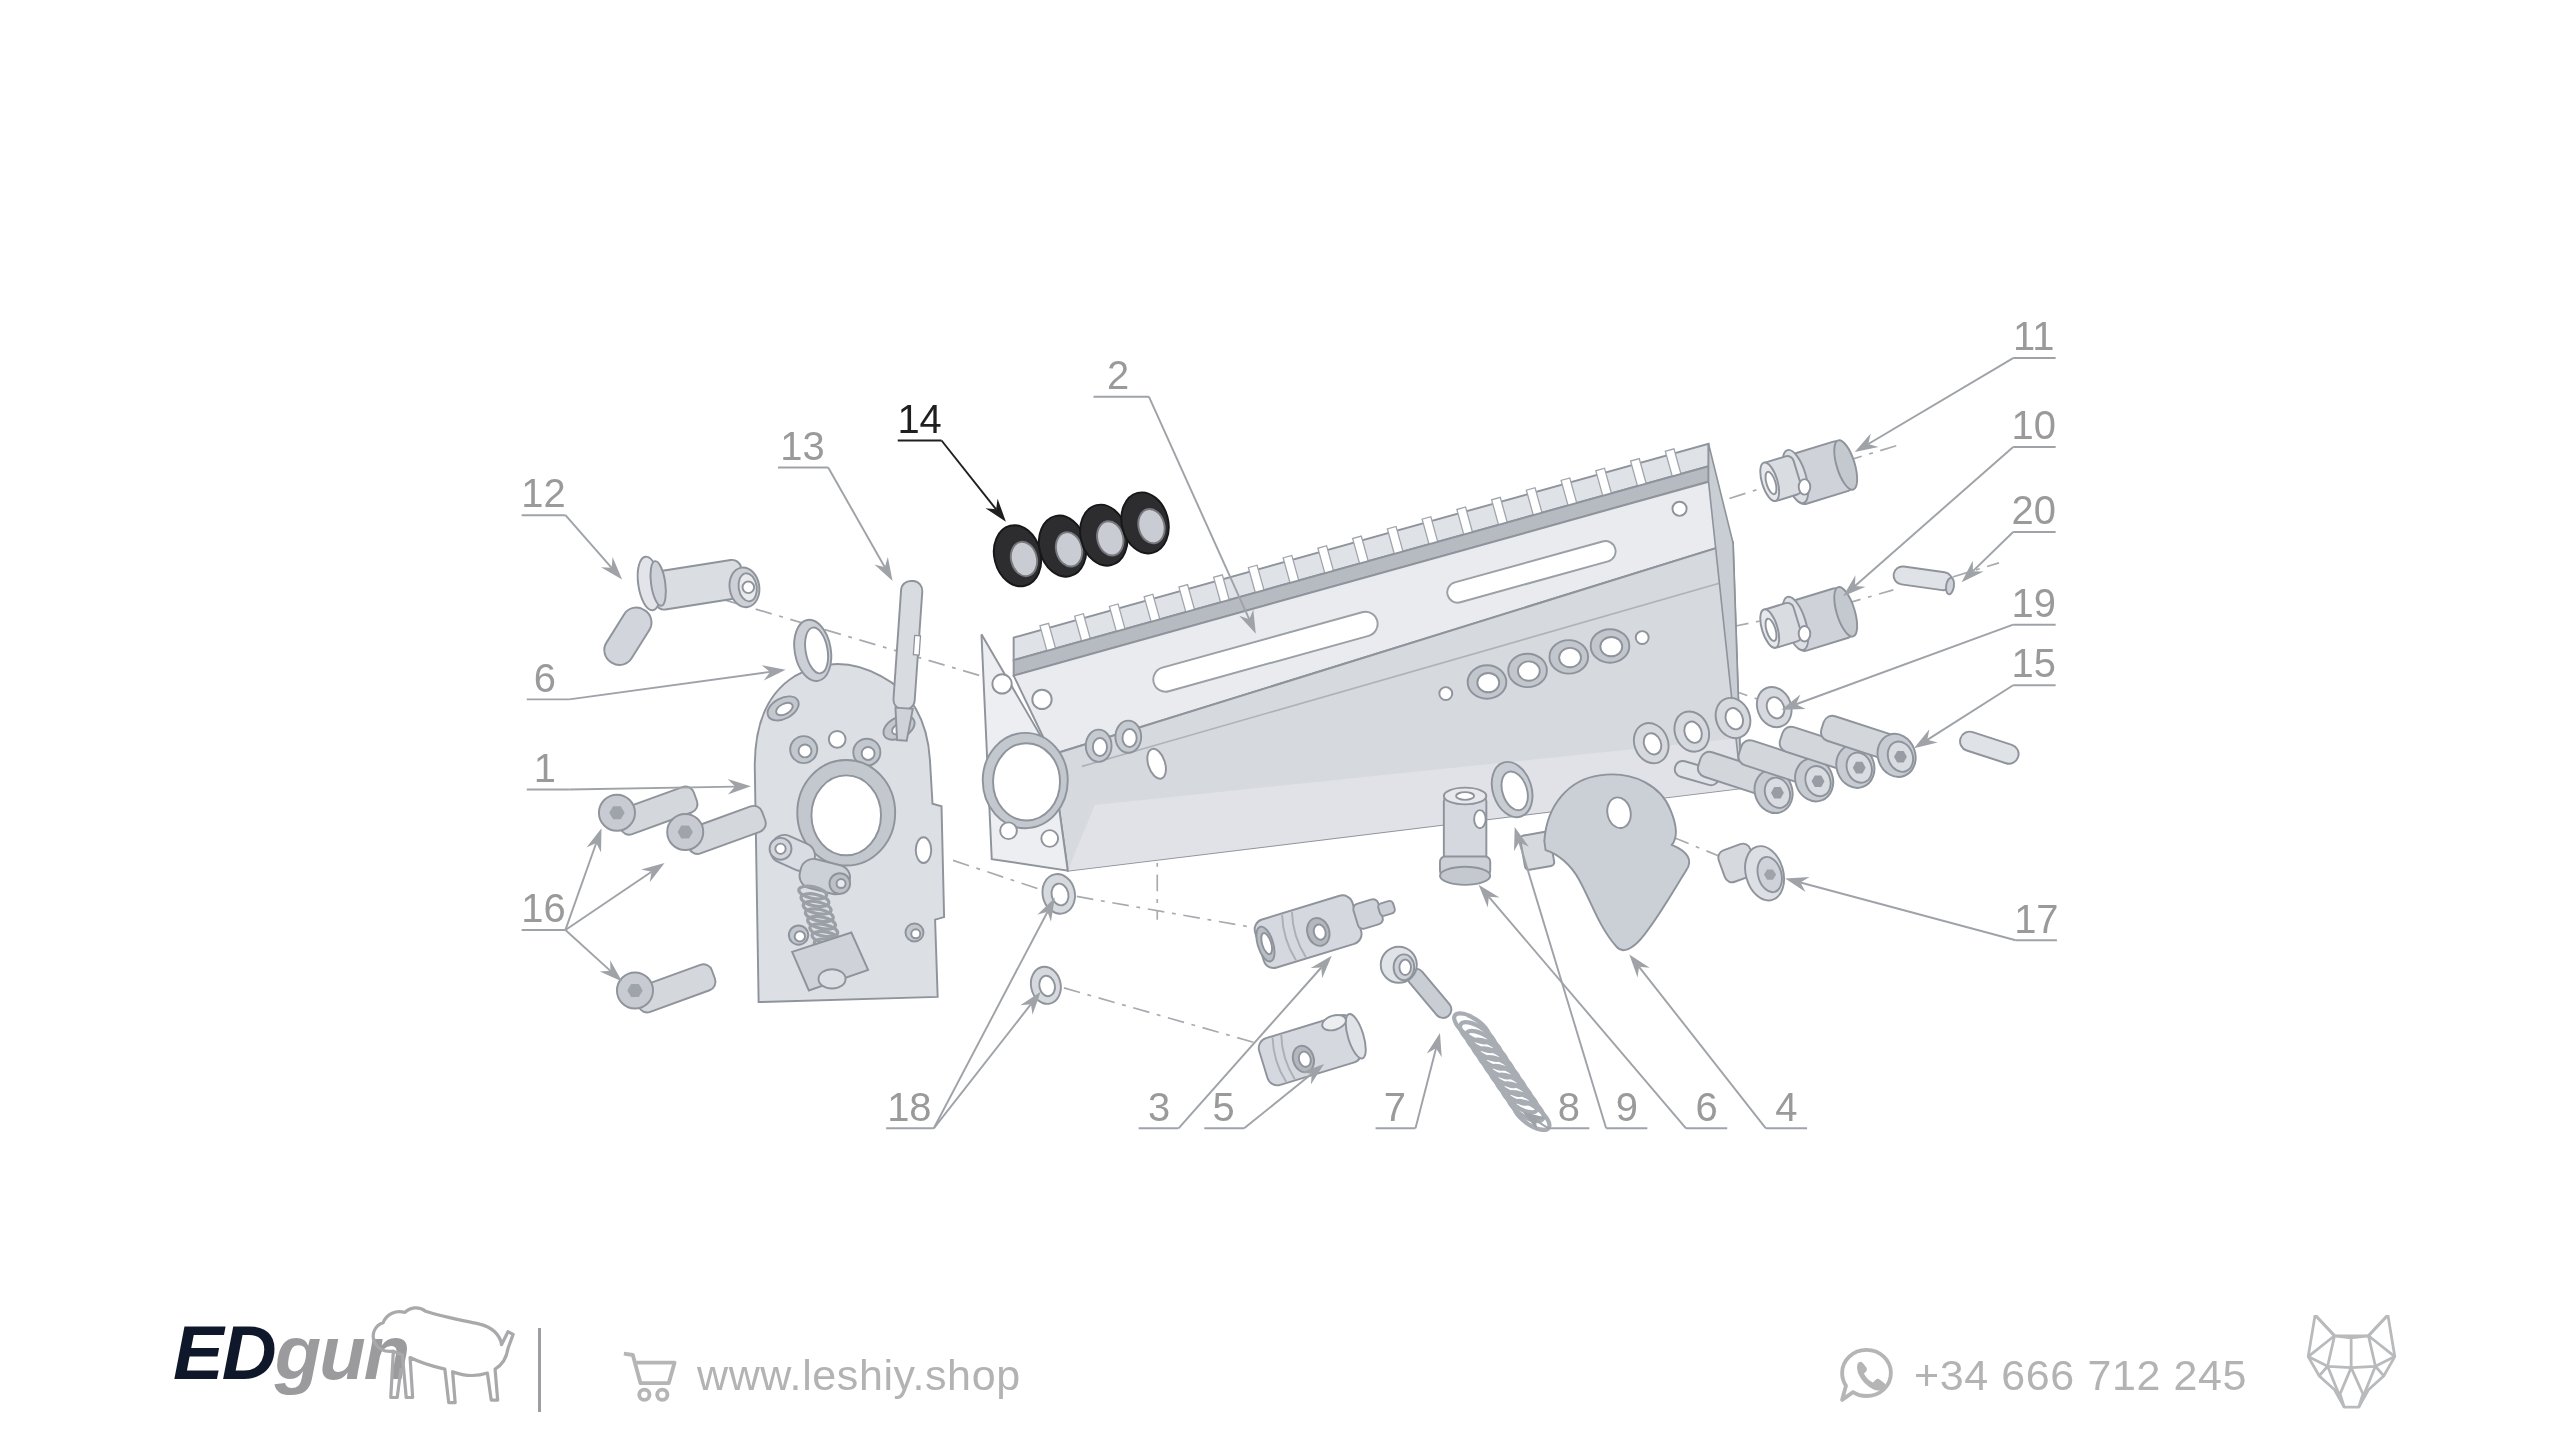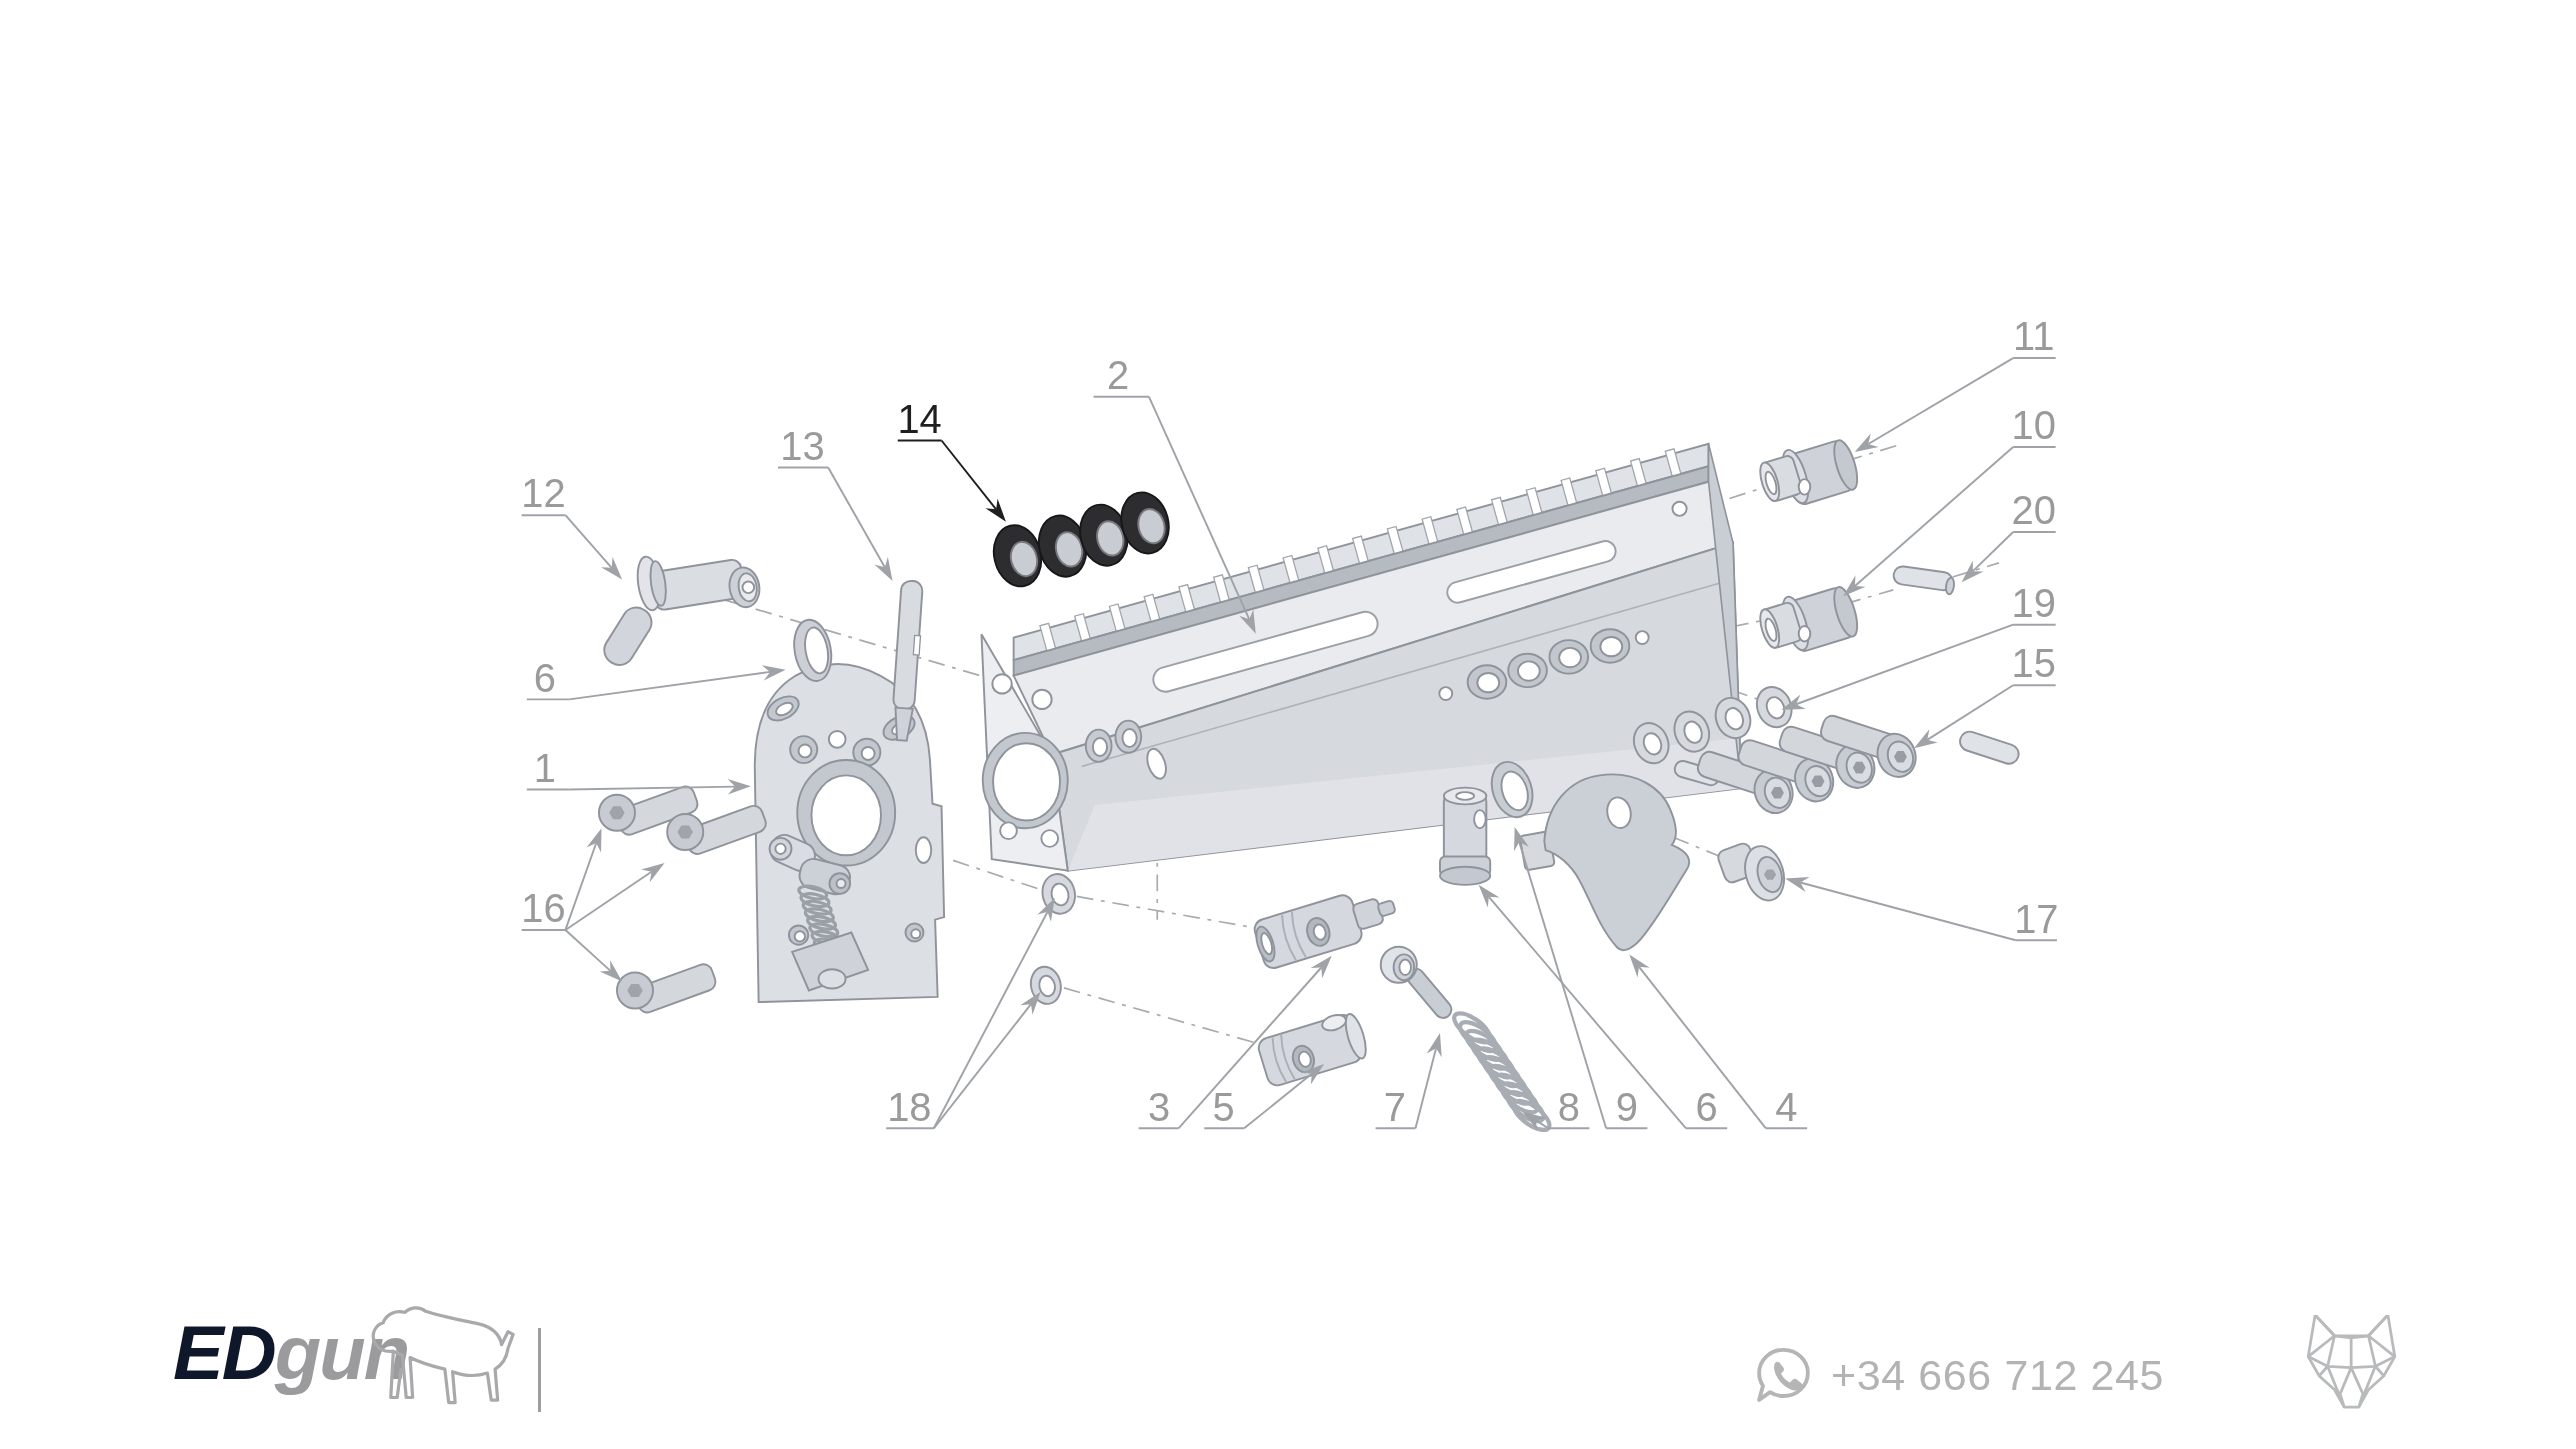--- a/index.html
+++ b/index.html
@@ -13,21 +13,21 @@
   .brand{position:absolute;left:173px;top:14px;font-style:italic;font-weight:bold;
          font-size:76px;letter-spacing:-1.9px;line-height:1;}
   .brand .ed{color:#0f172a;}
   .brand .gun{color:#9b9b9d;}
   .dog{position:absolute;left:365px;top:5.2px;}
   .divider{position:absolute;left:538px;top:27px;width:3.2px;height:84px;background:#9c9ea1;}
   .contact{position:absolute;top:0;height:148px;display:flex;align-items:center;gap:18px;color:#b3b3b4;
            font-size:43px;font-weight:400;letter-spacing:0.6px;}
   .c-web{left:620px;}
   .c-mail{left:1213px;}
-  .c-phone{left:1754px;}
+  .c-phone{left:1837px;}
   .wolf{position:absolute;left:2303px;top:14px;}
 </style>
 </head>
 <body>
 
 <div class="stage">
 
 <svg class="diagram-svg" width="2576" height="1449" viewBox="0 0 4000 2250">
 
   <g stroke="#a7abb0" stroke-width="2.6" stroke-dasharray="26 12 6 12" fill="none">
@@ -504,20 +504,28 @@
   <svg class="dog" width="161" height="116" viewBox="0 0 250 180">
     <path d="M44,70 C30,72 18,66 14,54 C10,42 16,30 28,26 C34,12 48,6 62,10 C70,2 84,0 94,8
              C118,16 150,22 178,28 C196,32 210,44 212,60 L222,40 L230,44 L222,66
              C220,80 212,92 202,98 L206,146 L196,146 L190,104 C172,110 152,108 136,102
              L140,150 L130,150 L124,98 C106,94 86,88 70,80 L74,142 L64,142 L58,76 C53,74 48,72 44,70 Z
              M44,70 L40,142 L50,142 L56,96" fill="none" stroke="#a9a9ab" stroke-width="5" stroke-linejoin="round"></path>
   </svg>
 
   <div class="divider"></div>
 
+  <div class="contact c-web">
+    <svg width="59" height="59" viewBox="0 0 92 92">
+      <path d="M6,12 L20,14 L32,58 L76,58 L85,26 L26,26" fill="none" stroke="#b5b5b6" stroke-width="6" stroke-linejoin="round"></path>
+      <circle cx="38" cy="76" r="8" fill="none" stroke="#b5b5b6" stroke-width="6"></circle>
+      <circle cx="66" cy="76" r="8" fill="none" stroke="#b5b5b6" stroke-width="6"></circle>
+    </svg>
+    <span>www.leshiy.shop</span>
+  </div>
 
 
   <div class="contact c-phone">
     <svg width="59" height="59" viewBox="0 0 92 92">
       <path d="M46,6 C67,6 84,22 84,42 C84,62 67,78 46,78 C38,78 31,76 25,72 L8,84 L14,62
                C10,56 8,49 8,42 C8,22 25,6 46,6 Z" fill="none" stroke="#b5b5b6" stroke-width="6" stroke-linejoin="round"></path>
       <path d="M32,28 q3,-6 8,-2 l6,8 q2,3 -1,6 l-3,3 q5,10 14,14 l4,-4 q3,-3 6,-1 l8,6 q4,3 0,7 q-7,7 -17,3 q-16,-8 -23,-23 q-4,-9 -2,-17 z" fill="#b5b5b6" stroke="none"></path>
     </svg>
     <span>+34 666 712 245</span>
   </div>

